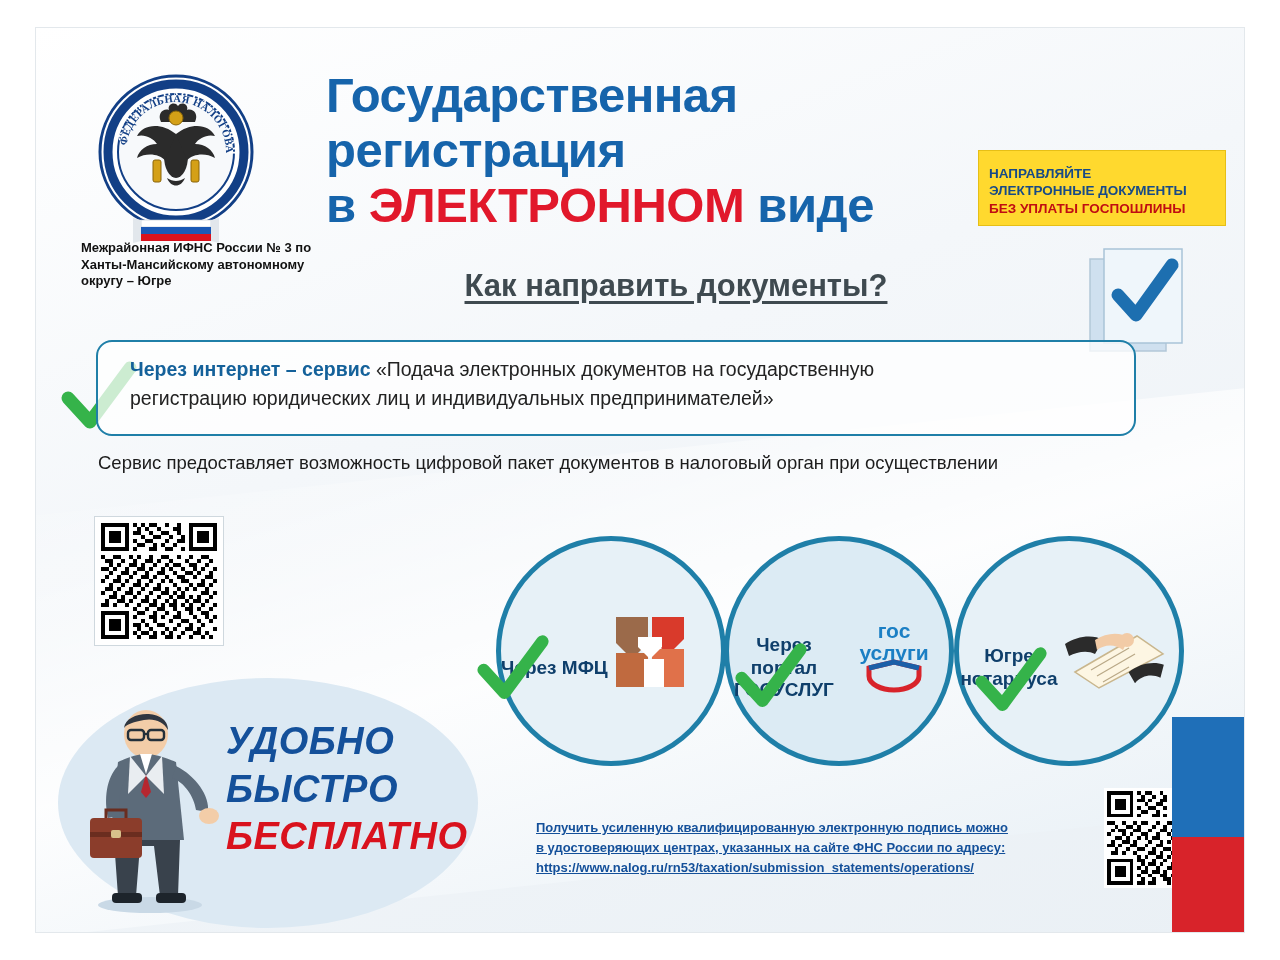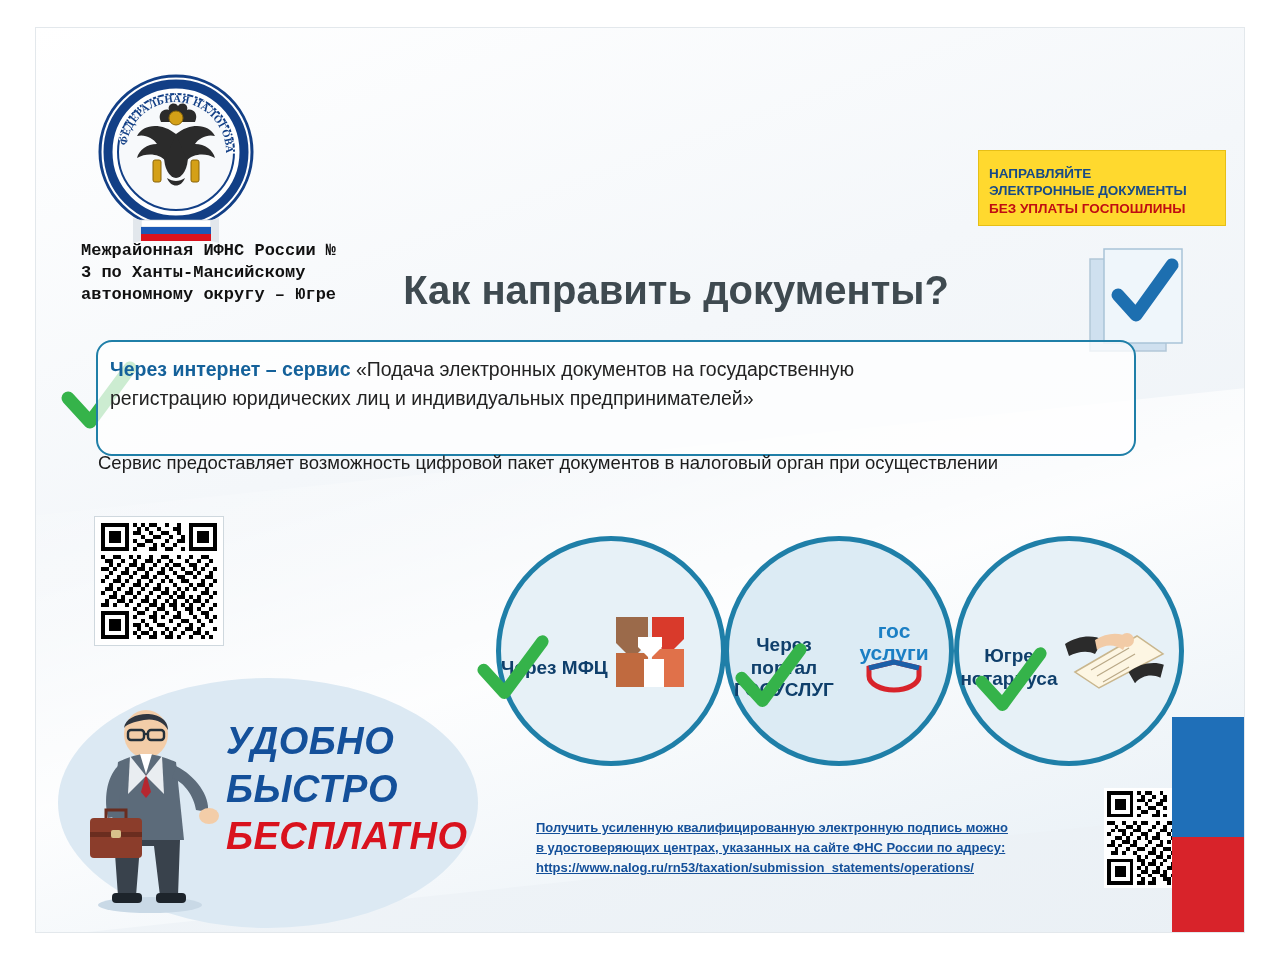--- a/index.html
+++ b/index.html
@@ -27,22 +27,22 @@
   .corner-blue{
     position:absolute;right:0;bottom:0;width:72px;height:215px;
     background:linear-gradient(180deg,#1f6fb8 0%,#1f6fb8 56%,#d8232a 56%,#d8232a 100%);
   }
 
   
   .emblem{position:absolute;left:45px;top:32px;width:190px;height:190px;}
   .emblem svg{display:block;}
   .inspect-label{
     position:absolute;left:45px;top:212px;width:260px;
-    font-family:Liberation Mono, monospace;
-    font-size:17px;font-weight:bold;color:#111;line-height:1.28;
+    font-family:Liberation Sans, sans-serif;
+    font-size:13px;font-weight:bold;color:#111;line-height:1.28;
   }
 
   
   .headline{
     position:absolute;left:290px;top:40px;width:680px;
     font-size:49px;line-height:1.12;font-weight:bold;color:#1664ab;
     letter-spacing:-0.5px;
   }
   .headline .l2{display:block;}
   .headline .red{color:#e1182b;}
@@ -55,32 +55,33 @@
     padding:14px 10px 8px 10px;
     box-sizing:border-box;
   }
   .callout div{font-size:13.5px;font-weight:bold;line-height:1.28;color:#174a87;}
   .callout div.last{color:#c00d12;}
 
   
   .subtitle{
     position:absolute;left:330px;top:240px;width:620px;
     text-align:center;
-    font-size:40px;font-weight:bold;color:#3f4a50;
+    font-size:31px;font-weight:bold;color:#3f4a50;
+    text-decoration:underline;
     text-underline-offset:5px;
   }
 
   
   .docicon{position:absolute;right:38px;top:215px;width:122px;height:120px;}
 
   
   .servicebox{
-    position:absolute;left:60px;top:312px;width:1040px;height:116px;
+    position:absolute;left:60px;top:312px;width:1040px;height:96px;
     border:2px solid #1f7fa8;border-radius:16px;background:rgba(255,255,255,.75);
-    box-sizing:border-box;padding:13px 24px 0 12px;
+    box-sizing:border-box;padding:13px 24px 0 32px;
   }
   .servicebox .line{font-size:19.5px;line-height:1.5;color:#222;}
   .servicebox .strong{color:#14619a;font-weight:bold;}
   .bigcheck-left{position:absolute;left:24px;top:330px;}
 
   
   .desc{
     position:absolute;left:62px;top:420px;width:1040px;
     font-size:18.5px;line-height:1.62;color:#1c1c1c;
   }
@@ -167,20 +168,26 @@
         <rect x="60" y="167" width="70" height="7" fill="#1b59b5"></rect>
         <rect x="60" y="174" width="70" height="7" fill="#d9121d"></rect>
         <polygon points="52,158 60,160 60,181 52,183" fill="#e2e7ec"></polygon>
         <polygon points="138,158 130,160 130,181 138,183" fill="#e2e7ec"></polygon>
       </g>
     </svg>
   </div>
 
   <div class="inspect-label">Межрайонная ИФНС России № 3 по Ханты-Мансийскому автономному округу – Югре</div>
 
+  <div class="headline">
+    <span>Государственная регистрация</span>
+    <span class="l2">
+      <span class="blue">в </span><span class="red">ЭЛЕКТРОННОМ</span><span class="blue"> виде</span>
+    </span>
+  </div>
 
   <div class="callout">
     <div>НАПРАВЛЯЙТЕ</div>
     <div>ЭЛЕКТРОННЫЕ ДОКУМЕНТЫ</div>
     <div class="last">БЕЗ УПЛАТЫ ГОСПОШЛИНЫ</div>
   </div>
 
   <div class="subtitle">Как направить документы?</div>
 
   <div class="docicon">

